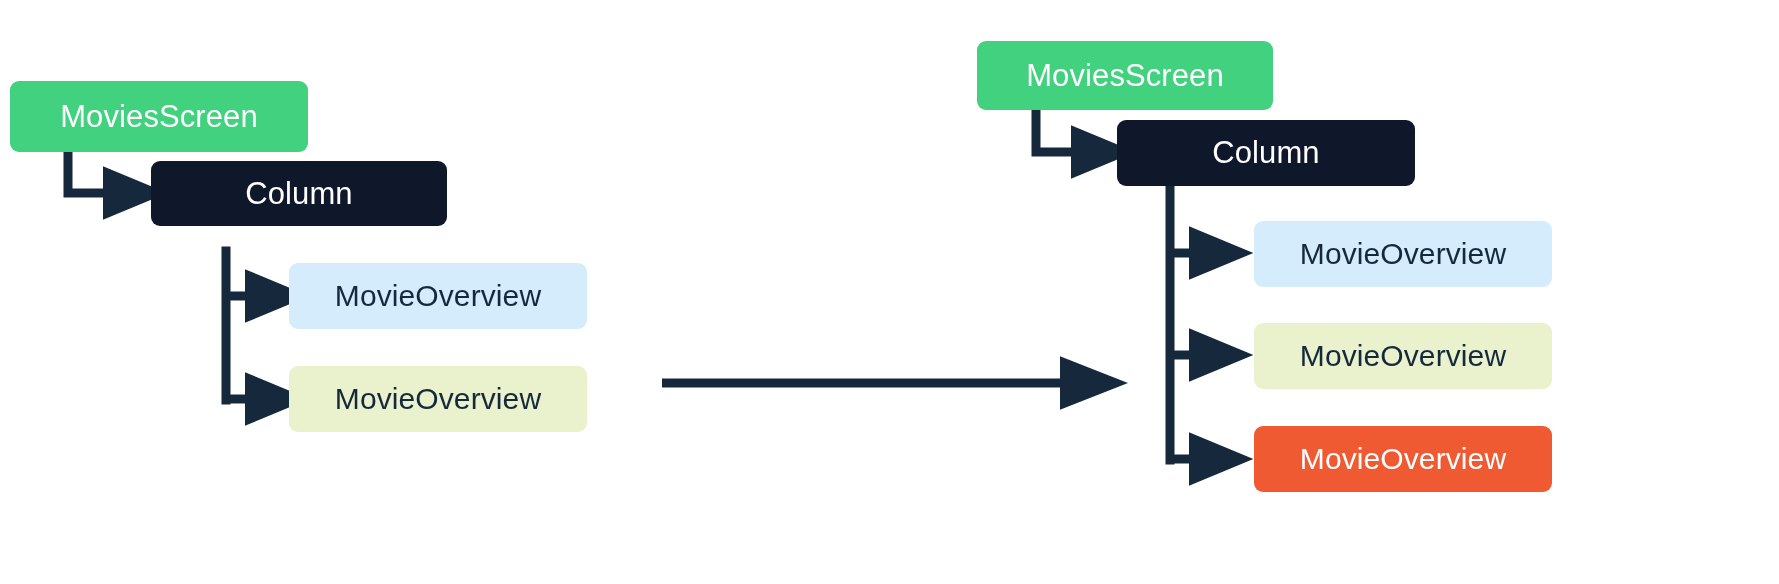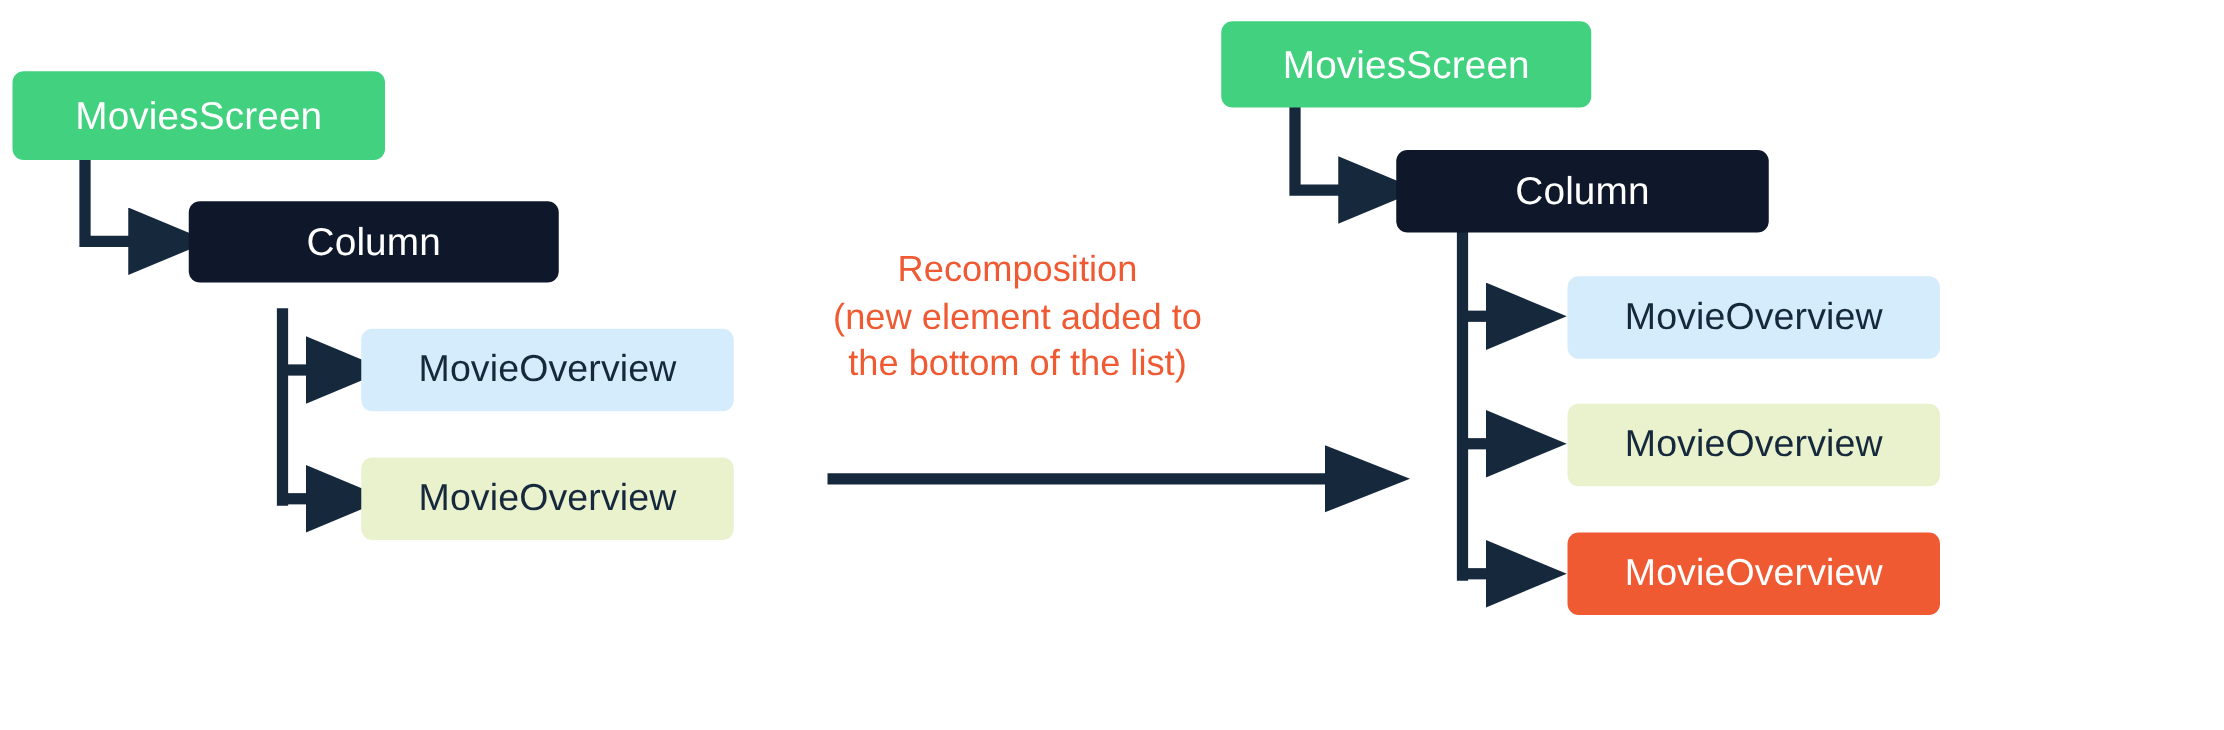--- a/index.html
+++ b/index.html
@@ -25,21 +25,21 @@
     position: absolute;
     display: flex;
     align-items: center;
     justify-content: center;
     border-radius: 9px;
     box-sizing: border-box;
     font-family: "Liberation Sans", sans-serif;
     white-space: nowrap;
     letter-spacing: 0.1px;
   }
-  .lbl-green   { background: #41d17f; color: #ffffff; }
+  .lbl-green   { background: #41d17f; color: #ffffff; margin-top: 24px; }
   .lbl-blue    { background: #0f172a; color: #ffffff; }
   .lbl-lblue   { background: #d4ecfb; color: #16293c; }
   .lbl-lgreen  { background: #e9f1cd; color: #16293c; }
   .lbl-orange  { background: #f05a33; color: #ffffff; }
 
   .caption {
     position: absolute;
     color: #f05a33;
     text-align: center;
     font-family: "Liberation Sans", sans-serif;
@@ -98,23 +98,20 @@
   </svg>
 
   <div class="node lbl-green" style="left:10px; top:57px; width:298px; height:71px; font-size:31px;">MoviesScreen</div>
 
   <div class="node lbl-blue" style="left:151px; top:161px; width:296px; height:65px; font-size:31px;">Column</div>
 
   <div class="node lbl-lblue" style="left:289px; top:263px; width:298px; height:66px; font-size:30px;">MovieOverview</div>
 
   <div class="node lbl-lgreen" style="left:289px; top:366px; width:298px; height:66px; font-size:30px;">MovieOverview</div>
 
-  <div class="caption" style="left:655px; top:198px; width:318px; font-size:29px;">Recomposition
-(new element added to
-the bottom of the list)</div>
 
   <div class="node lbl-green" style="left:977px; top:17px; width:296px; height:69px; font-size:31px;">MoviesScreen</div>
 
   <div class="node lbl-blue" style="left:1117px; top:120px; width:298px; height:66px; font-size:31px;">Column</div>
 
   <div class="node lbl-lblue" style="left:1254px; top:221px; width:298px; height:66px; font-size:30px;">MovieOverview</div>
 
   <div class="node lbl-lgreen" style="left:1254px; top:323px; width:298px; height:66px; font-size:30px;">MovieOverview</div>
 
   <div class="node lbl-orange" style="left:1254px; top:426px; width:298px; height:66px; font-size:30px;">MovieOverview</div>

